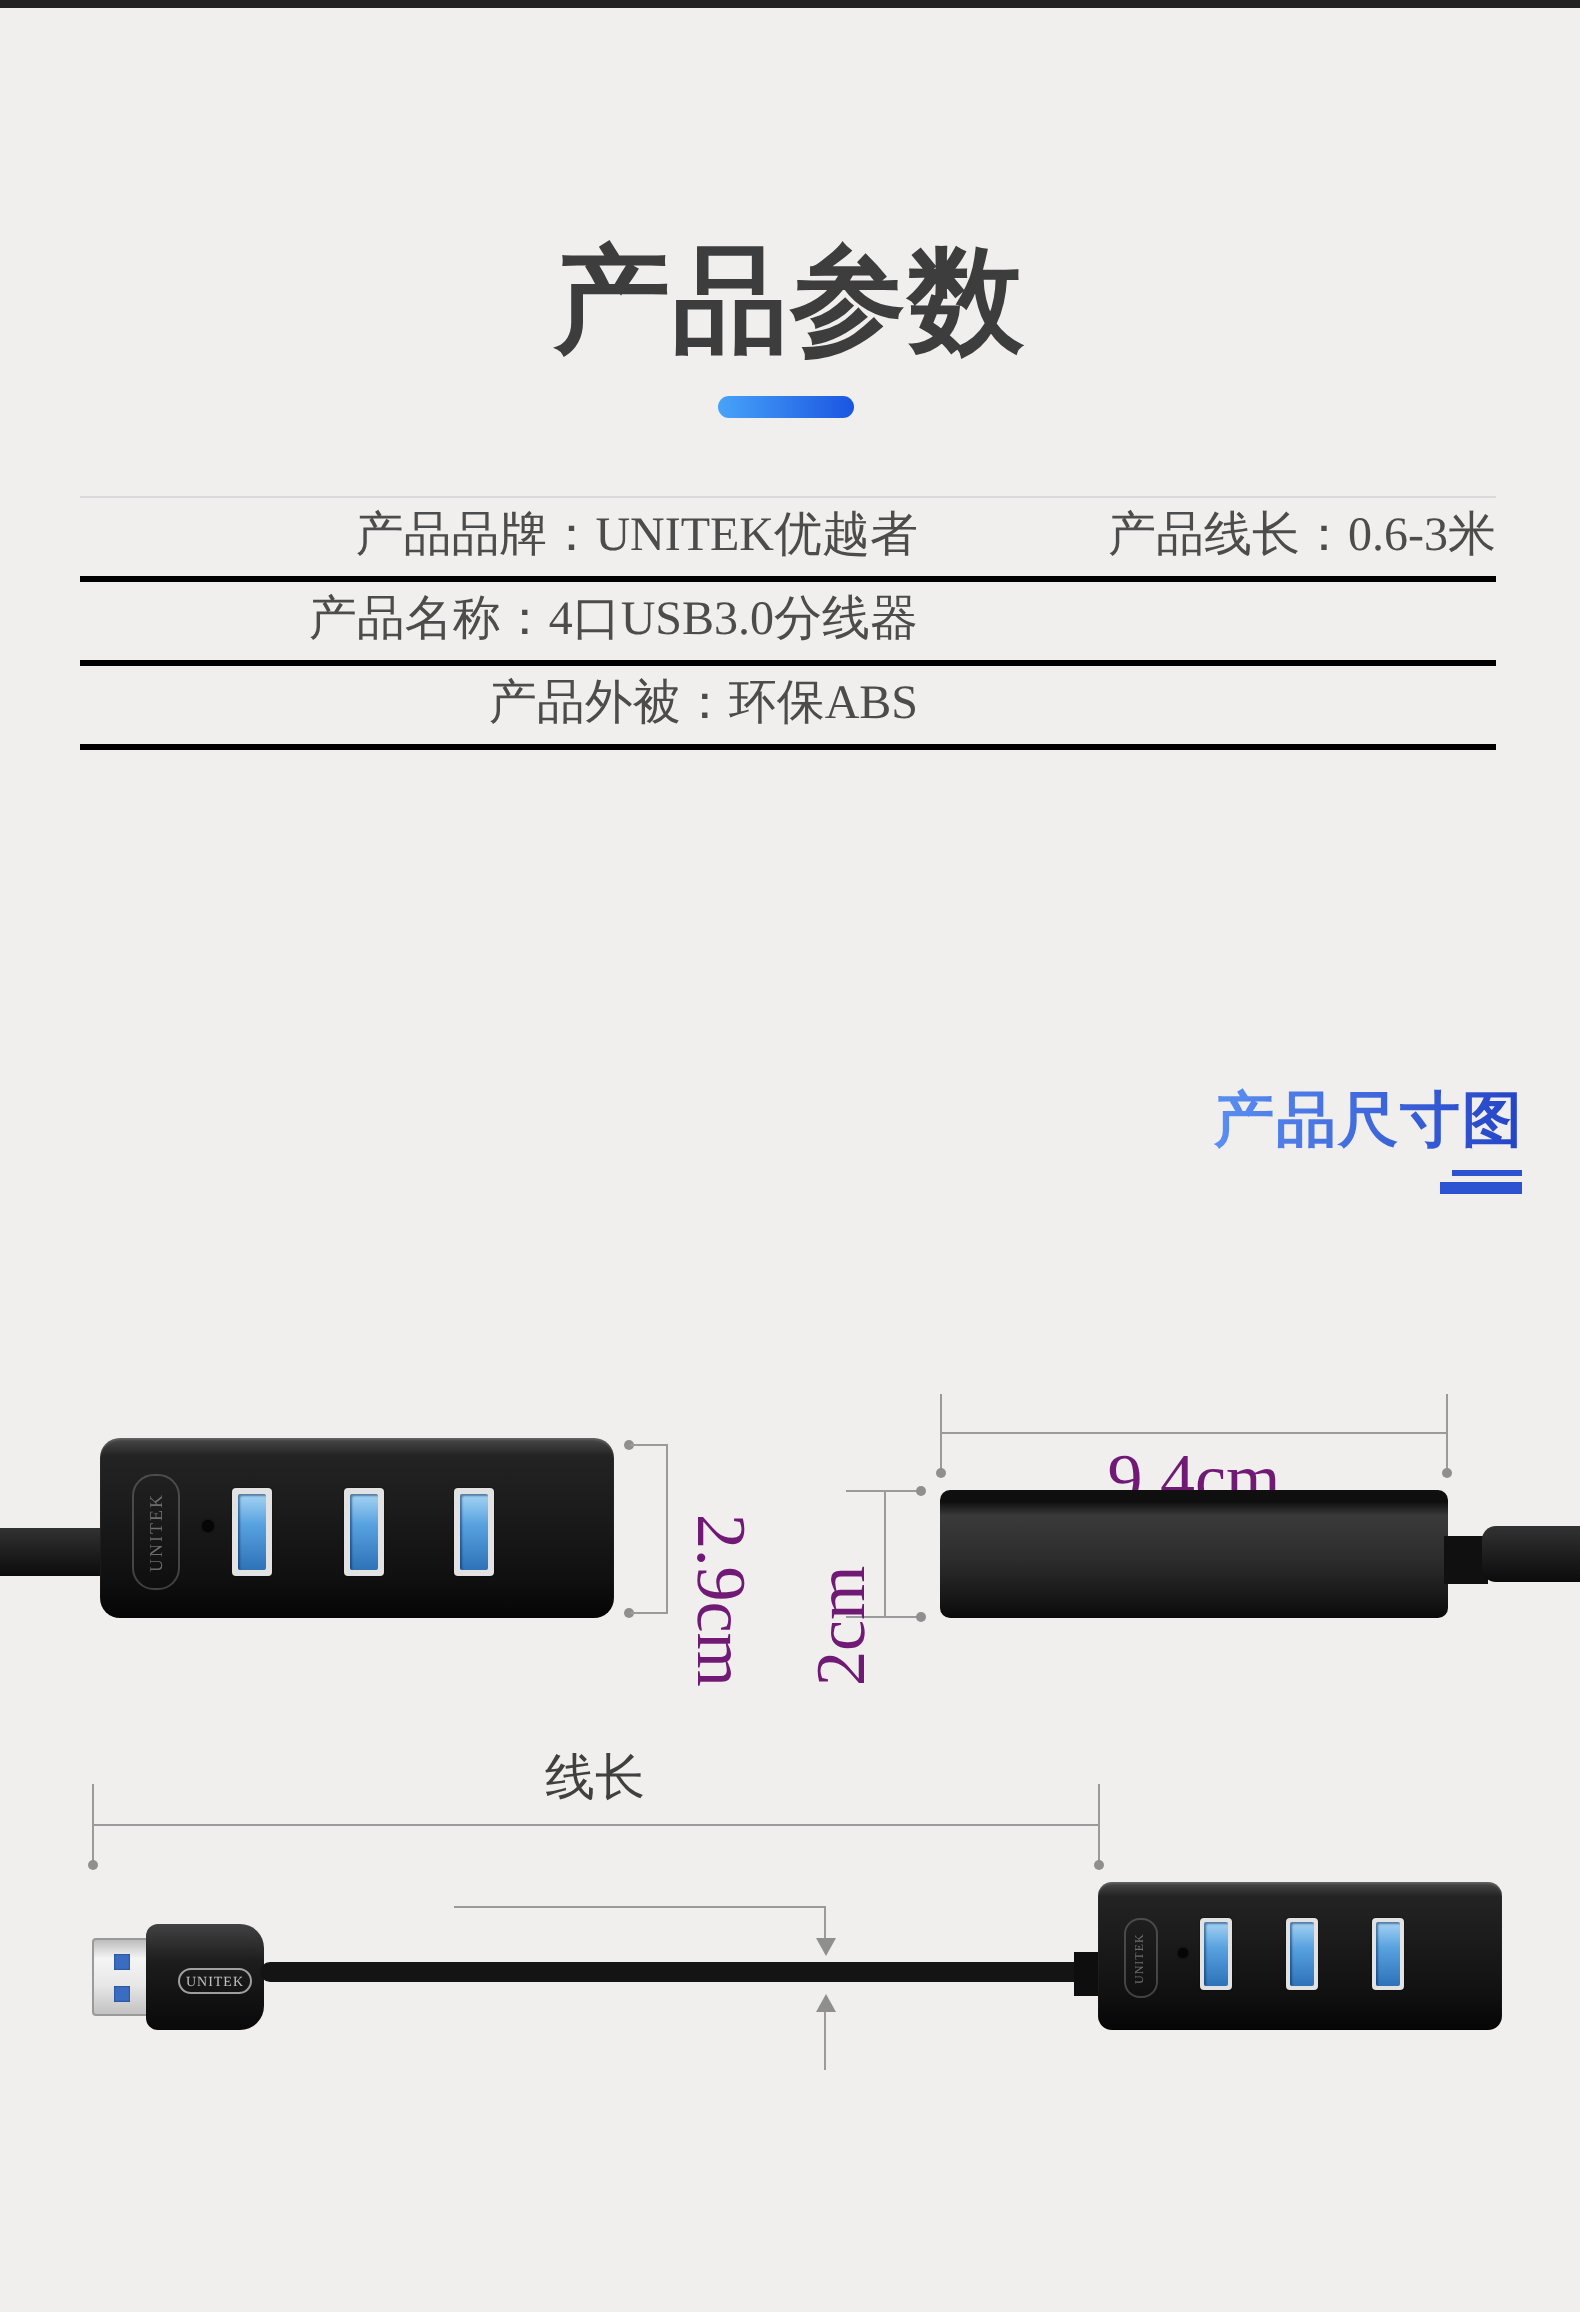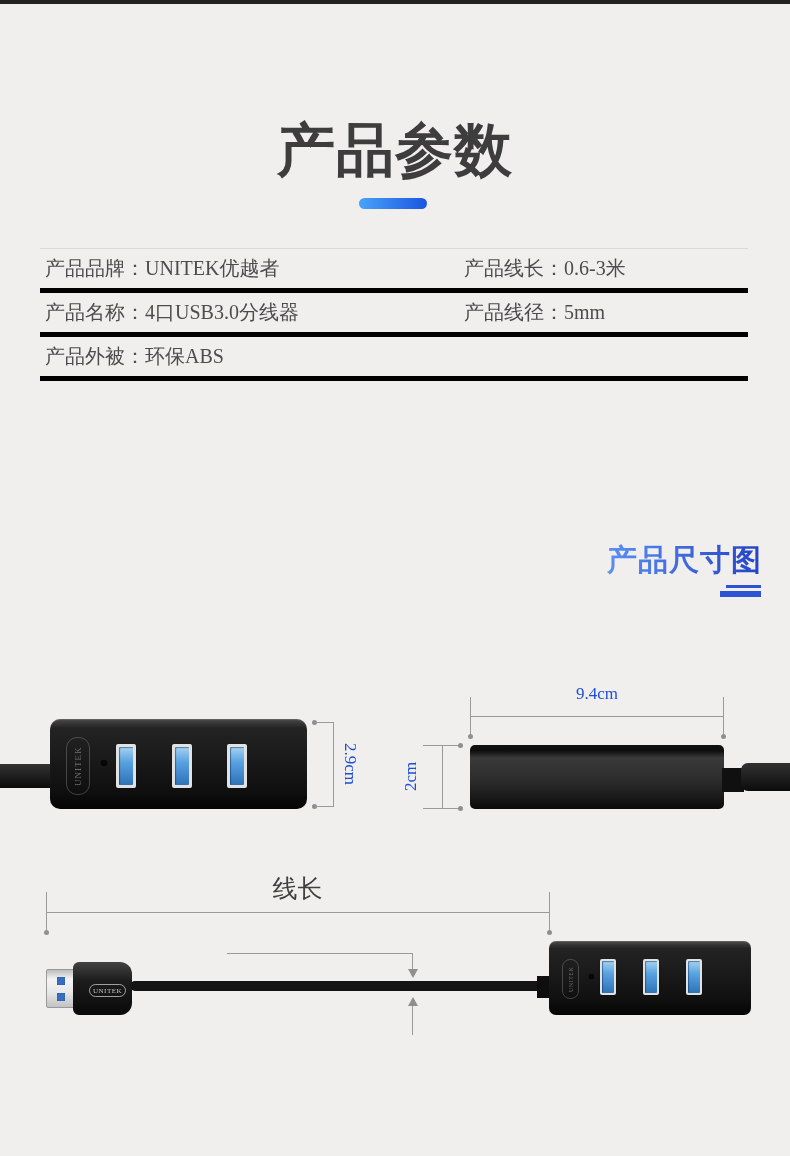--- a/index.html
+++ b/index.html
@@ -10,39 +10,39 @@
   .top-strip{position:absolute;left:0;top:0;width:790px;height:4px;background:#222;}
 
   
   .main-title{position:absolute;left:0;top:112px;width:790px;margin:0;text-align:center;
     font-size:58px;font-weight:bold;color:#3d3d3d;letter-spacing:1px;}
   .title-accent{position:absolute;left:359px;top:198px;width:68px;height:11px;border-radius:6px;
     background:linear-gradient(90deg,#47a3f8,#1b55e2);}
 
   
   .spec-table{position:absolute;left:40px;top:248px;width:708px;border-top:1px solid #d9d9d9;}
-  .spec-row{display:flex;height:39px;line-height:39px;border-bottom:5px solid #000000;
-    font-size:20px;color:#4c4c4c;white-space:nowrap;}
+  .spec-row{display:flex;height:39px;line-height:39px;border-bottom:3px solid #000000;
+    font-size:24px;color:#4c4c4c;white-space:nowrap;text-align:right;}
   .spec-cell{padding-left:5px;overflow:hidden;}
   .spec-cell.left{width:414px;flex:0 0 414px;}
   .spec-cell.left.wide{width:auto;flex:1;}
   .spec-cell.right{flex:1;}
 
   
   .section-title{position:absolute;top:540px;right:28px;margin:0;font-size:30px;font-weight:bold;
     letter-spacing:1px;background:linear-gradient(90deg,#5b8ff2,#2443c6);
     -webkit-background-clip:text;background-clip:text;color:transparent;}
   .eq-thin{position:absolute;top:585px;right:29px;width:35px;height:3px;background:#2d53d2;}
   .eq-thick{position:absolute;top:591px;right:29px;width:41px;height:6px;background:#2d53d2;}
 
   
   .hline{position:absolute;height:1px;background:#9a9a9a;}
   .vline{position:absolute;width:1px;background:#9a9a9a;}
   .dot{position:absolute;width:5px;height:5px;border-radius:50%;background:#8f8f8f;}
-  .meas{position:absolute;color:#1d4ed8;font-size:17px;}
+  .meas{position:absolute;color:#701a75;font-size:35px;margin-top:36px;}
   .cnlabel{position:absolute;color:#404040;font-size:25px;text-align:center;}
   .vtext-cw{writing-mode:vertical-rl;text-orientation:mixed;text-align:center;}
   .vtext-ccw{writing-mode:vertical-rl;text-orientation:mixed;transform:rotate(180deg);text-align:center;}
   .tri-down{position:absolute;width:0;height:0;border-left:5px solid transparent;
     border-right:5px solid transparent;border-top:9px solid #8f8f8f;}
   .tri-up{position:absolute;width:0;height:0;border-left:5px solid transparent;
     border-right:5px solid transparent;border-bottom:9px solid #8f8f8f;}
 
   
   .hub-body{position:absolute;border-radius:10px;
@@ -76,21 +76,20 @@
   <h1 class="main-title">产品参数</h1>
   <div class="title-accent"></div>
 
   <div class="spec-table">
     <div class="spec-row">
       <div class="spec-cell left">产品品牌：UNITEK优越者</div>
       <div class="spec-cell right">产品线长：0.6-3米</div>
     </div>
     <div class="spec-row">
       <div class="spec-cell left">产品名称：4口USB3.0分线器</div>
-      <div class="spec-cell right">产品线径：5mm</div>
     </div>
     <div class="spec-row">
       <div class="spec-cell left">产品外被：环保ABS</div>
       <div class="spec-cell right"></div>
     </div>
   </div>
 
   <h2 class="section-title">产品尺寸图</h2>
   <div class="eq-thin"></div>
   <div class="eq-thick"></div>

